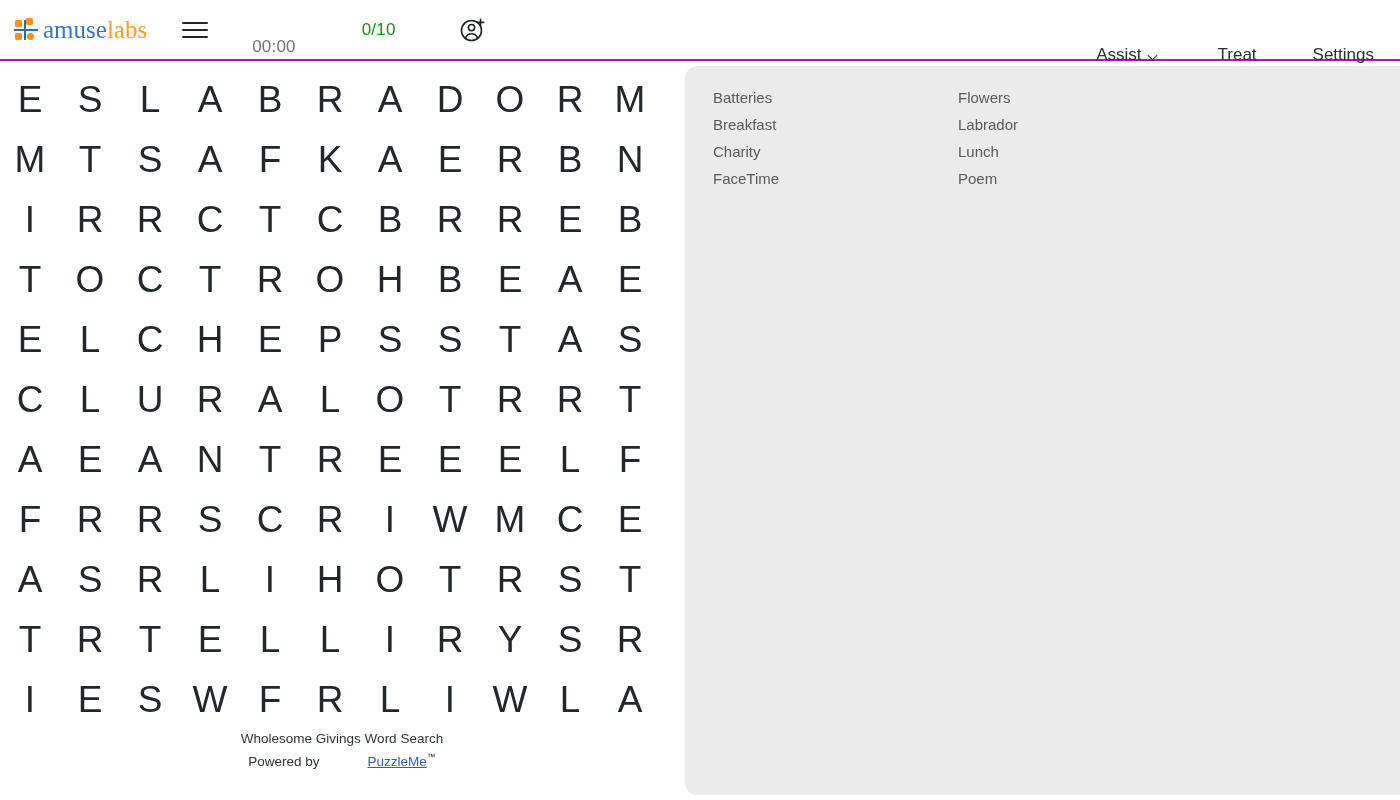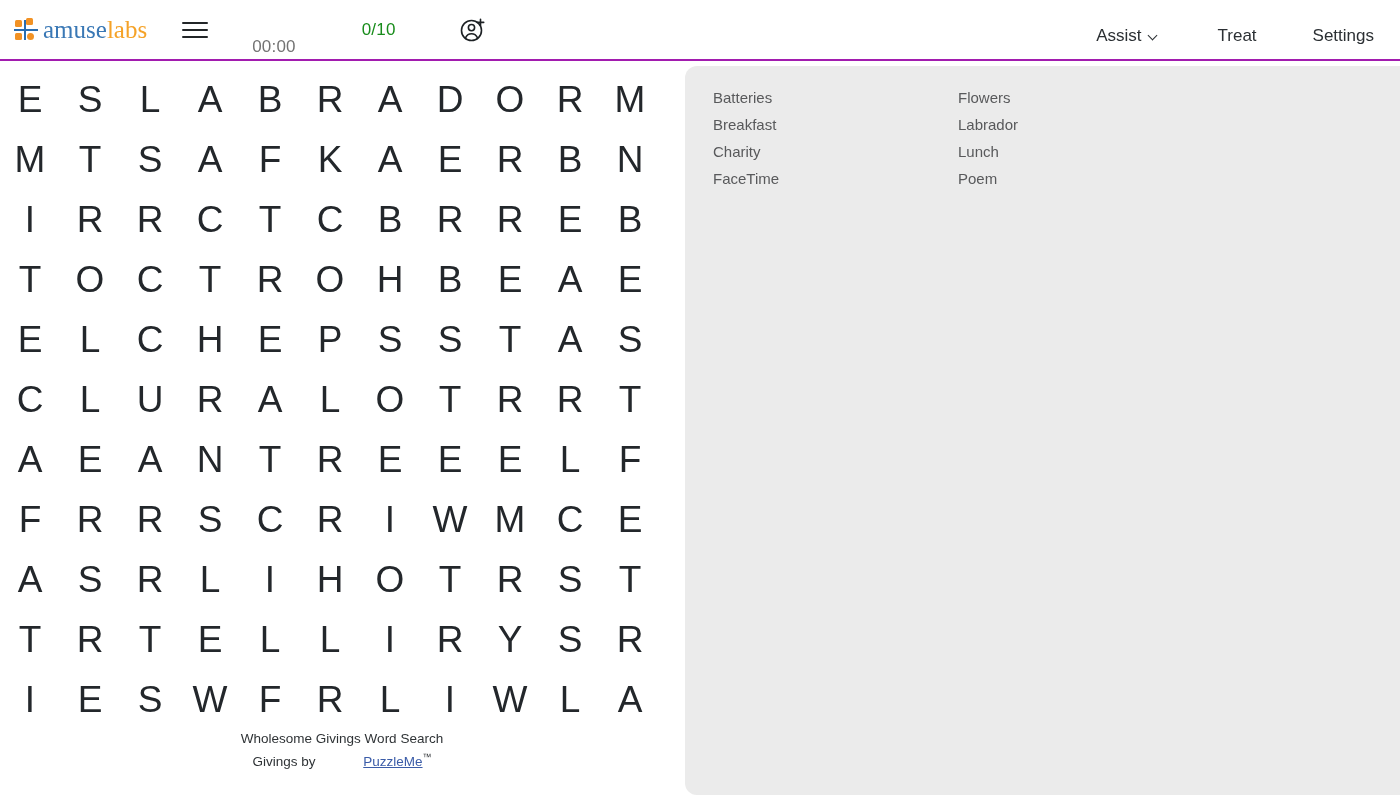--- a/index.html
+++ b/index.html
@@ -115,21 +115,21 @@
     display: flex;
     align-items: center;
     justify-content: center;
   }
 
   .header-right {
     position: absolute;
     right: 0; top: 0;
     height: 71px;
     display: flex;
-    align-items: center;
+    align-items: flex-end;
     gap: 0px;
   }
   .hdr-item {
     font-size: 17px;
     color: #2b2f33;
     cursor: pointer;
     padding: 6px 0;
     display: flex;
     align-items: center;
     white-space: nowrap;
@@ -400,21 +400,21 @@
       <div class="cell">R</div>
       <div class="cell">L</div>
       <div class="cell">I</div>
       <div class="cell">W</div>
       <div class="cell">L</div>
       <div class="cell">A</div>
     </div>
 
   <div class="puzzle-footer">
     <div>Wholesome Givings Word Search</div>
-    <div><span>Givings by </span><span class="pm-link">PuzzleMe</span><sup>™</sup></div>
+    <div><span>Powered by </span><span class="pm-link">PuzzleMe</span><sup>™</sup></div>
   </div>
 </div>
 
 <div class="word-panel">
   <div class="word-columns" id="wordcols">
       <div class="word-col">
         <div class="word">Batteries</div>
         <div class="word">Breakfast</div>
         <div class="word">Charity</div>
         <div class="word">FaceTime</div>

